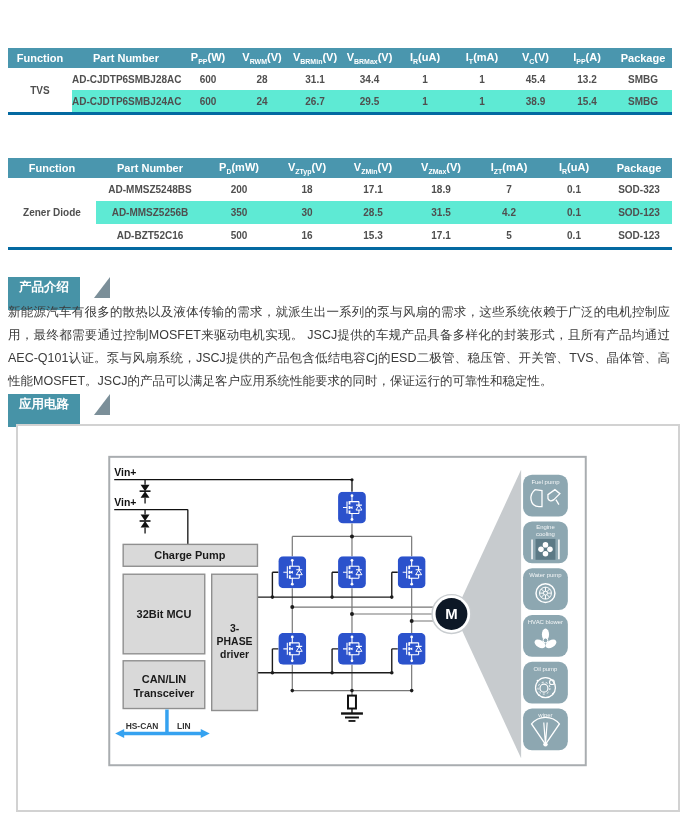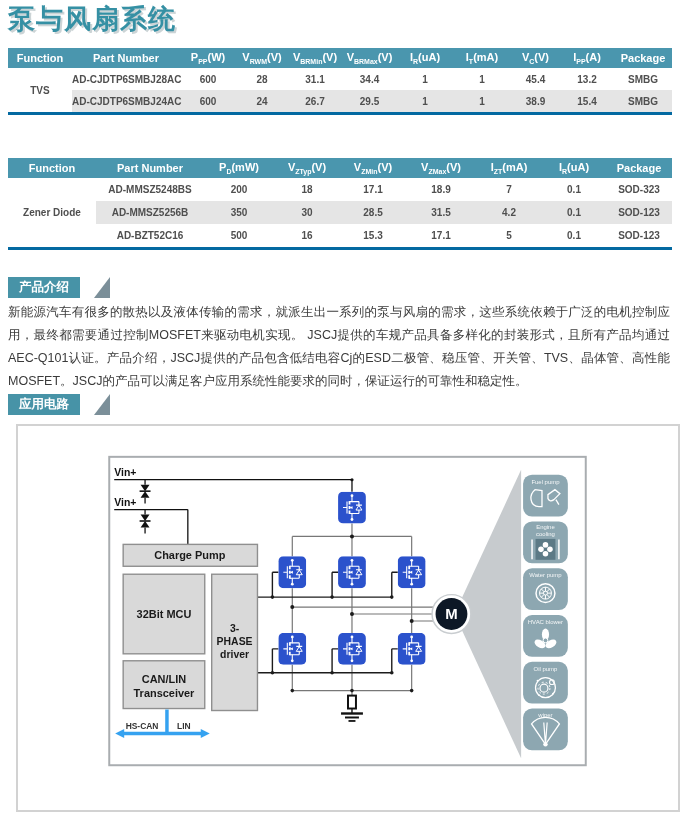--- a/index.html
+++ b/index.html
@@ -9,43 +9,42 @@
          letter-spacing:1px;text-shadow:2px 2px 0 #ccd4d6;}
   
   table.dtable{position:absolute;left:8px;width:664px;border-collapse:collapse;table-layout:fixed;}
   .t1{top:48px;} .t2{top:158px;}
   .dtable th{background:#4a96ae;color:#fff;font-size:11px;font-weight:bold;height:20px;padding:0;
              text-align:center;vertical-align:middle;white-space:nowrap;}
   .dtable th sub{font-size:7px;}
   .dtable td{height:22px;padding:0;text-align:center;vertical-align:middle;
              font-size:10px;font-weight:bold;color:#4f4f4f;background:#fff;white-space:nowrap;}
   .t2 td{height:23px;}
-  tr.hl td{background:#e5e5e5;}
+  tr.hl td{background:#5eead4;}
   td.fn{background:#fff !important;}
   table.dtable{border-bottom:3px solid #0369a1;}
   
-  .tag{position:absolute;left:8px;height:21px;line-height:21px;background:#4793a7;color:#fff;
+  .tag{position:absolute;left:8px;height:33px;line-height:21px;background:#4793a7;color:#fff;
        font-size:12.5px;font-weight:bold;padding:0 10px;min-width:52px;text-align:center;}
   .fold{position:absolute;width:16px;height:21px;background:#7b8f99;
         clip-path:polygon(0 100%,100% 0,100% 100%);}
   .tag1{top:277px;} .fold1{top:277px;left:94px;}
   .tag2{top:394px;} .fold2{top:394px;left:94px;}
   .intro{position:absolute;left:8px;top:301px;width:662px;font-size:12.5px;line-height:23px;
          color:#3a3a3a;text-align:justify;}
   
   .diagram{position:absolute;left:16px;top:424px;width:660px;height:384px;border:2px solid #d2d2d2;background:#fff;}
   .diagram svg{position:absolute;left:0;top:0;}
   svg text{font-family:"Liberation Sans","DejaVu Sans",sans-serif;}
 </style>
 </head>
 <body>
 
 <div class="page">
 
-  <div class="title">泵与风扇系统</div>
 
   <table class="dtable t1">
     <colgroup>
         <col style="width:64px">
         <col style="width:108px">
         <col style="width:56px">
         <col style="width:52px">
         <col style="width:54px">
         <col style="width:55px">
         <col style="width:56px">
@@ -153,21 +152,21 @@
         <td>17.1</td>
         <td>5</td>
         <td>0.1</td>
         <td>SOD-123</td>
       </tr>
     </tbody>
   </table>
 
   <div class="tag tag1">产品介绍</div>
   <div class="fold fold1"></div>
-  <div class="intro">新能源汽车有很多的散热以及液体传输的需求，就派生出一系列的泵与风扇的需求，这些系统依赖于广泛的电机控制应用，最终都需要通过控制MOSFET来驱动电机实现。 JSCJ提供的车规产品具备多样化的封装形式，且所有产品均通过AEC-Q101认证。产品介绍，JSCJ提供的产品包含低结电容Cj的ESD二极管、稳压管、开关管、TVS、晶体管、高性能MOSFET。JSCJ的产品可以满足客户应用系统性能要求的同时，保证运行的可靠性和稳定性。</div>
+  <div class="intro">新能源汽车有很多的散热以及液体传输的需求，就派生出一系列的泵与风扇的需求，这些系统依赖于广泛的电机控制应用，最终都需要通过控制MOSFET来驱动电机实现。 JSCJ提供的车规产品具备多样化的封装形式，且所有产品均通过AEC-Q101认证。泵与风扇系统，JSCJ提供的产品包含低结电容Cj的ESD二极管、稳压管、开关管、TVS、晶体管、高性能MOSFET。JSCJ的产品可以满足客户应用系统性能要求的同时，保证运行的可靠性和稳定性。</div>
 
   <div class="tag tag2">应用电路</div>
   <div class="fold fold2"></div>
 
   <div class="diagram">
     <svg width="660" height="384" viewBox="0 0 662 386">
       <defs>
         <symbol id="mosfet" width="28" height="32" viewBox="0 0 28 32">
           <rect x="0" y="0" width="28" height="32" rx="5" fill="#2b52cc"></rect>
           <circle cx="14" cy="4" r="1.4" fill="#fff"></circle>

